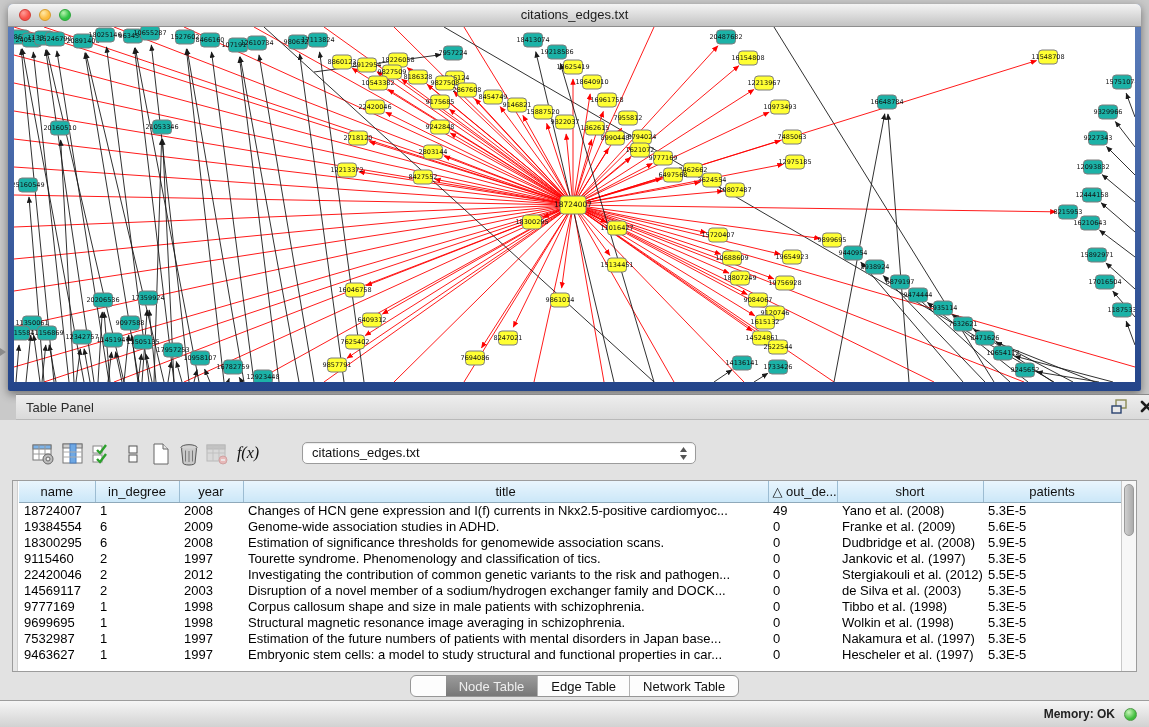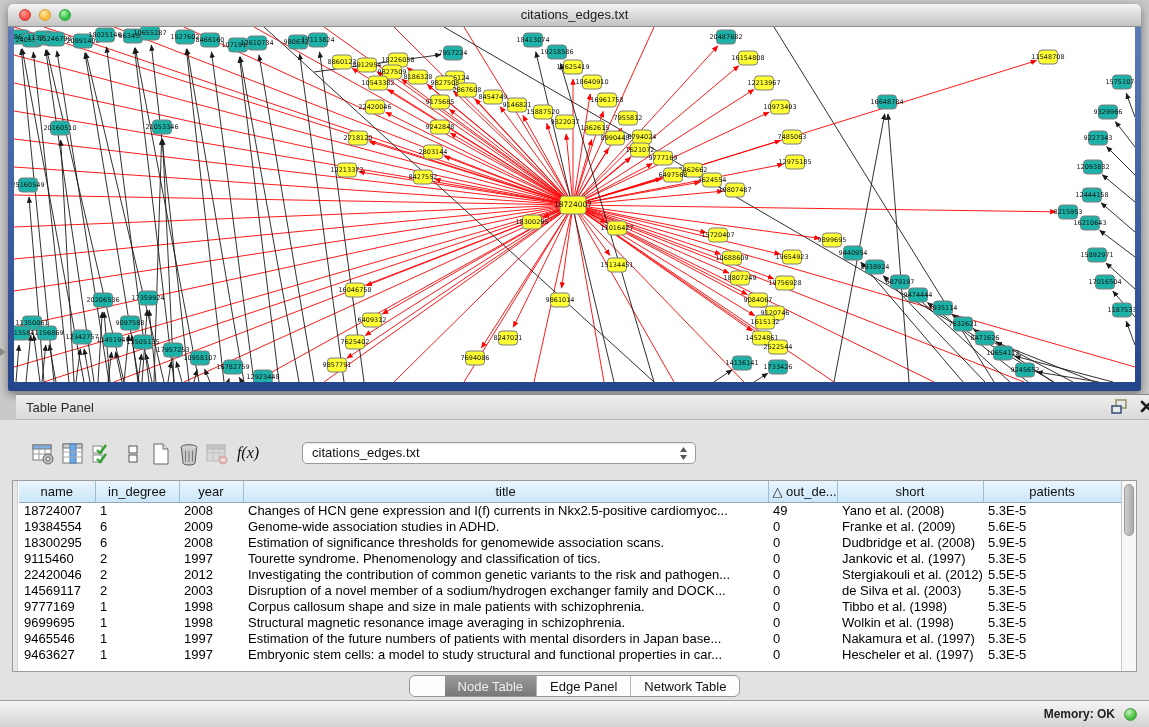--- a/index.html
+++ b/index.html
@@ -938,21 +938,21 @@
           <tr>
             <td>9699695</td>
             <td>1</td>
             <td>1998</td>
             <td>Structural magnetic resonance image averaging in schizophrenia.</td>
             <td>0</td>
             <td>Wolkin et al. (1998)</td>
             <td>5.3E-5</td>
           </tr>
           <tr>
-            <td>9465546</td>
+            <td>7532987</td>
             <td>1</td>
             <td>1997</td>
             <td>Estimation of the future numbers of patients with mental disorders in Japan base...</td>
             <td>0</td>
             <td>Nakamura et al. (1997)</td>
             <td>5.3E-5</td>
           </tr>
           <tr>
             <td>9463627</td>
             <td>1</td>
@@ -965,21 +965,21 @@
         </tbody>
     </table>
     <div class="vscroll">
       <div class="vthumb"></div>
     </div>
   </div>
 
   <div class="tabs">
     <div class="seg">
       <span class="tab active">Node Table</span>
-      <span class="tab">Edge Panel</span>
+      <span class="tab">Edge Table</span>
       <span class="tab">Network Table</span>
     </div>
   </div>
 </div>
 
 <div class="statusbar">
   <span class="mem">Memory: OK</span>
   <span class="dot"></span>
 </div>
 

